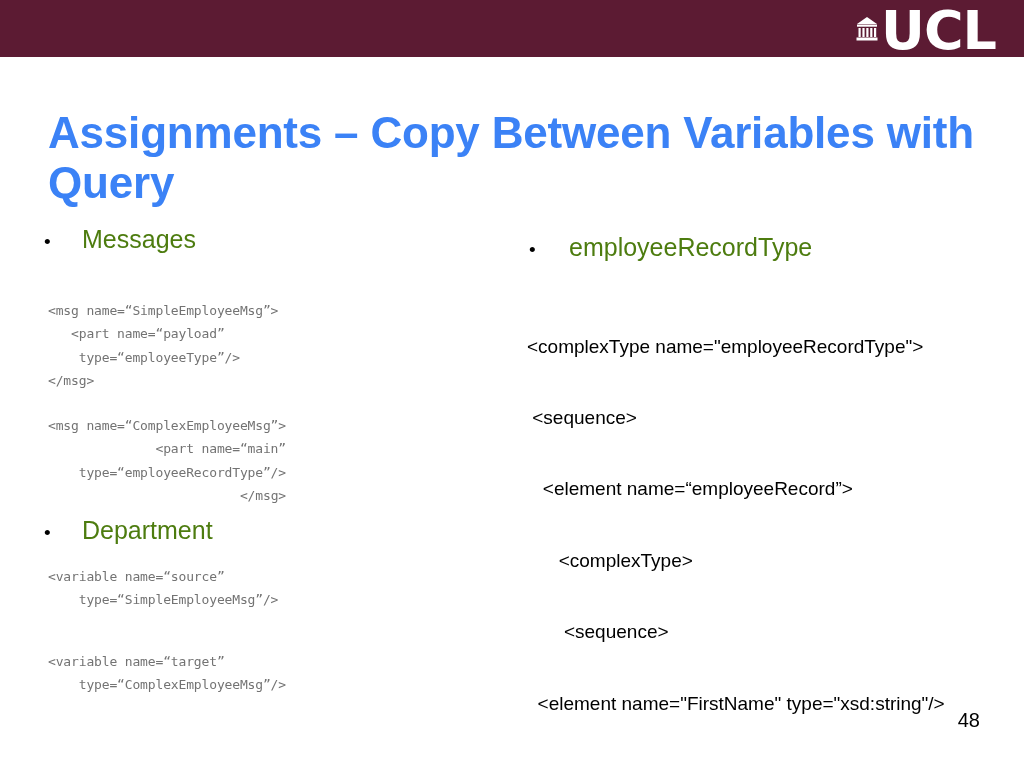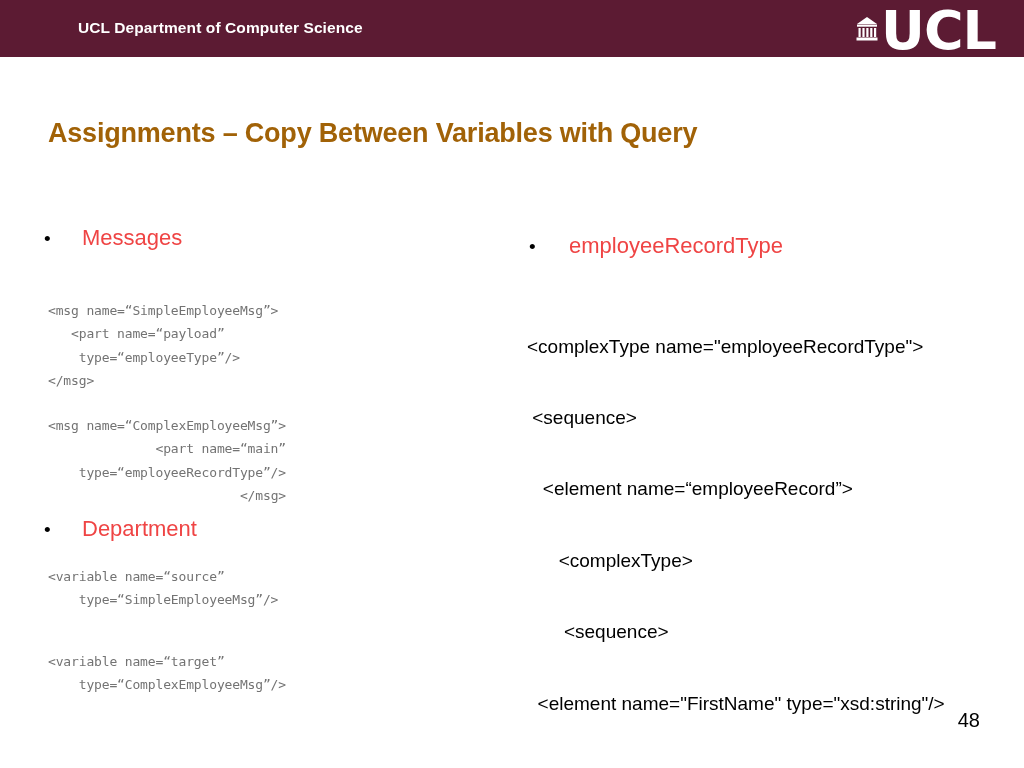--- a/index.html
+++ b/index.html
@@ -55,22 +55,22 @@
     line-height: 50px;
     letter-spacing: -1px;
   }
 
   
   .slide-title {
     position: absolute;
     left: 48px;
     top: 108px;
     width: 930px;
-    color: #a16207;
-    font-size: 27px;
+    color: #3b82f6;
+    font-size: 44px;
     font-weight: bold;
     line-height: 50px;
     letter-spacing: -0.2px;
   }
 
   
   .col-left {
     position: absolute;
     left: 0;
     top: 0;
@@ -91,22 +91,22 @@
     display: flex;
     align-items: baseline;
     white-space: nowrap;
   }
   .bullet-dot {
     font-size: 19px;
     line-height: 1;
     color: #000000;
   }
   .bullet-label {
-    color: #ef4444;
-    font-size: 22px;
+    color: #4d7c0f;
+    font-size: 25px;
     line-height: 1;
   }
 
   .bullet-messages { left: 44px; top: 227px; }
   .bullet-messages .bullet-dot { width: 38px; }
   .bullet-variables { left: 44px; top: 518px; }
   .bullet-variables .bullet-dot { width: 38px; }
   .bullet-emprec { left: 529px; top: 235px; }
   .bullet-emprec .bullet-dot { width: 40px; }
 
@@ -146,21 +146,20 @@
     bottom: 36px;
     color: #000000;
     font-size: 20px;
     font-family: "Liberation Sans", sans-serif;
   }
 </style>
 </head>
 <body>
 
 <div class="header-bar">
-  <div class="header-title">UCL Department of Computer Science</div>
   <div class="logo-wrap">
     <span class="logo-portico">
       <svg width="22" height="24" viewBox="0 0 22 24" xmlns="http://www.w3.org/2000/svg">
         <polygon points="11,0 21,7 1,7" fill="#ffffff"></polygon>
         <rect x="1" y="7.5" width="20" height="2.2" fill="#ffffff"></rect>
         <rect x="2.5" y="11" width="2.2" height="9" fill="#ffffff"></rect>
         <rect x="6.4" y="11" width="2.2" height="9" fill="#ffffff"></rect>
         <rect x="10.3" y="11" width="2.2" height="9" fill="#ffffff"></rect>
         <rect x="14.2" y="11" width="2.2" height="9" fill="#ffffff"></rect>
         <rect x="18.0" y="11" width="2.2" height="9" fill="#ffffff"></rect>

